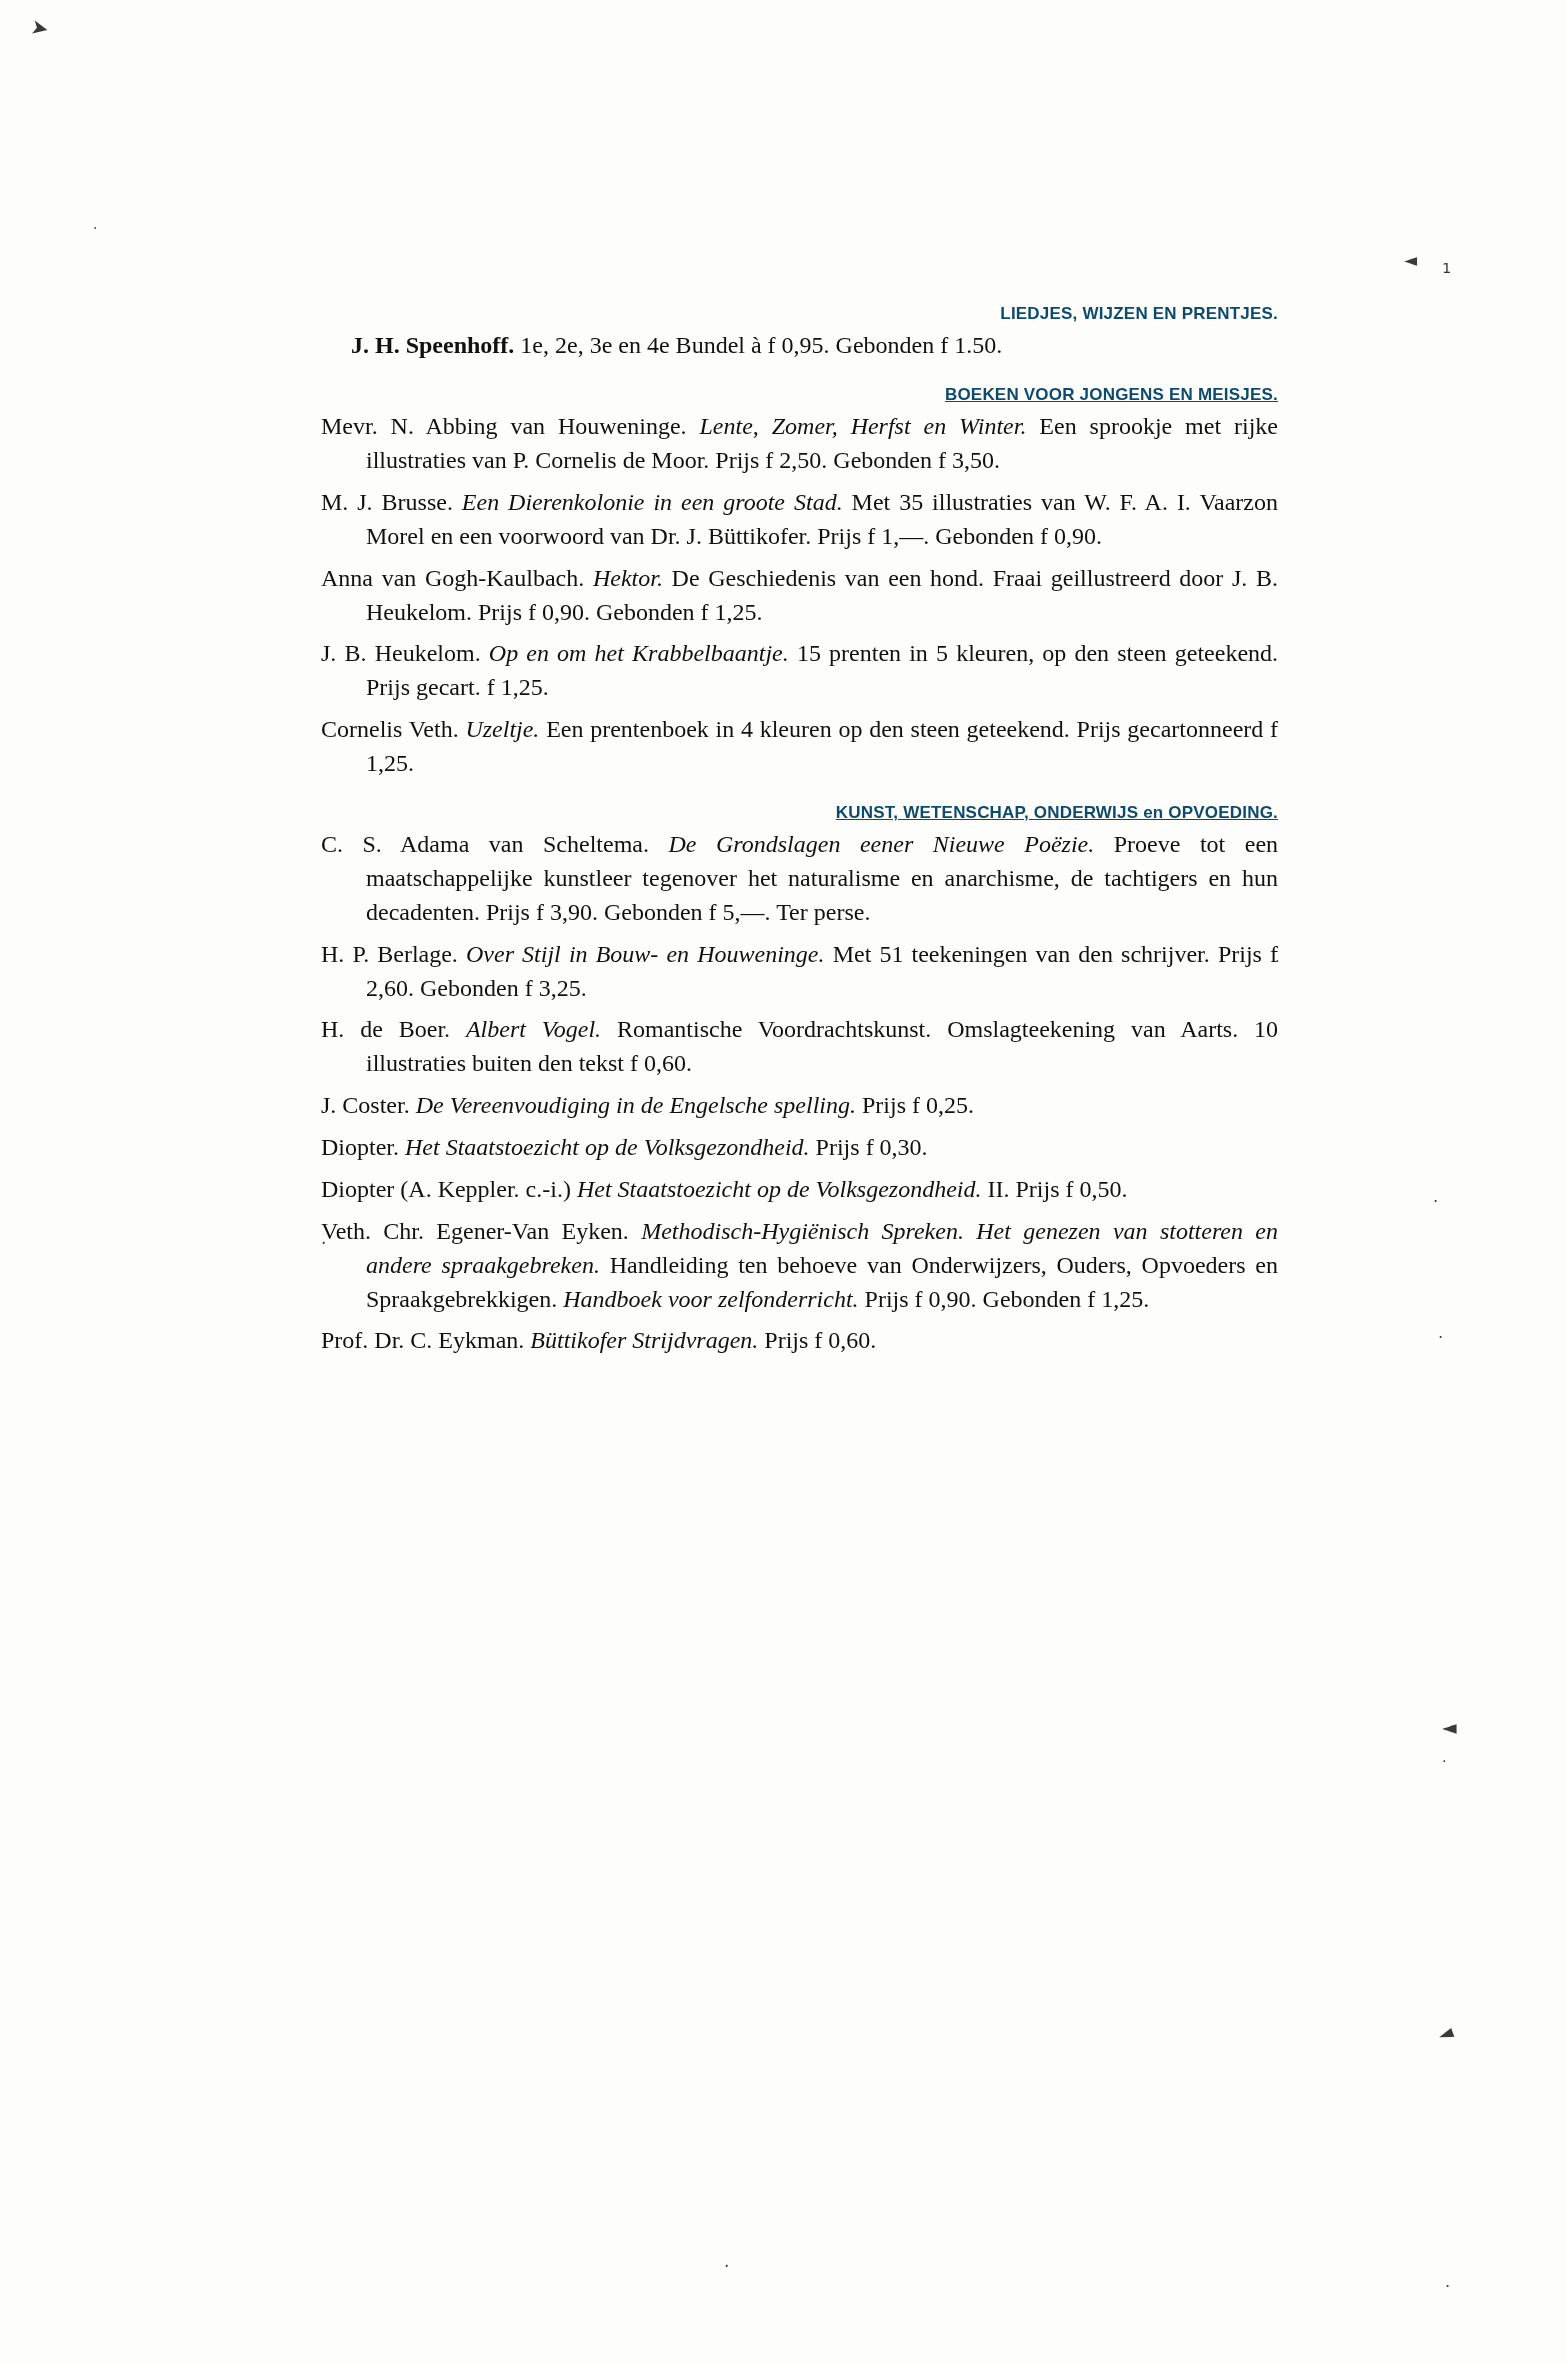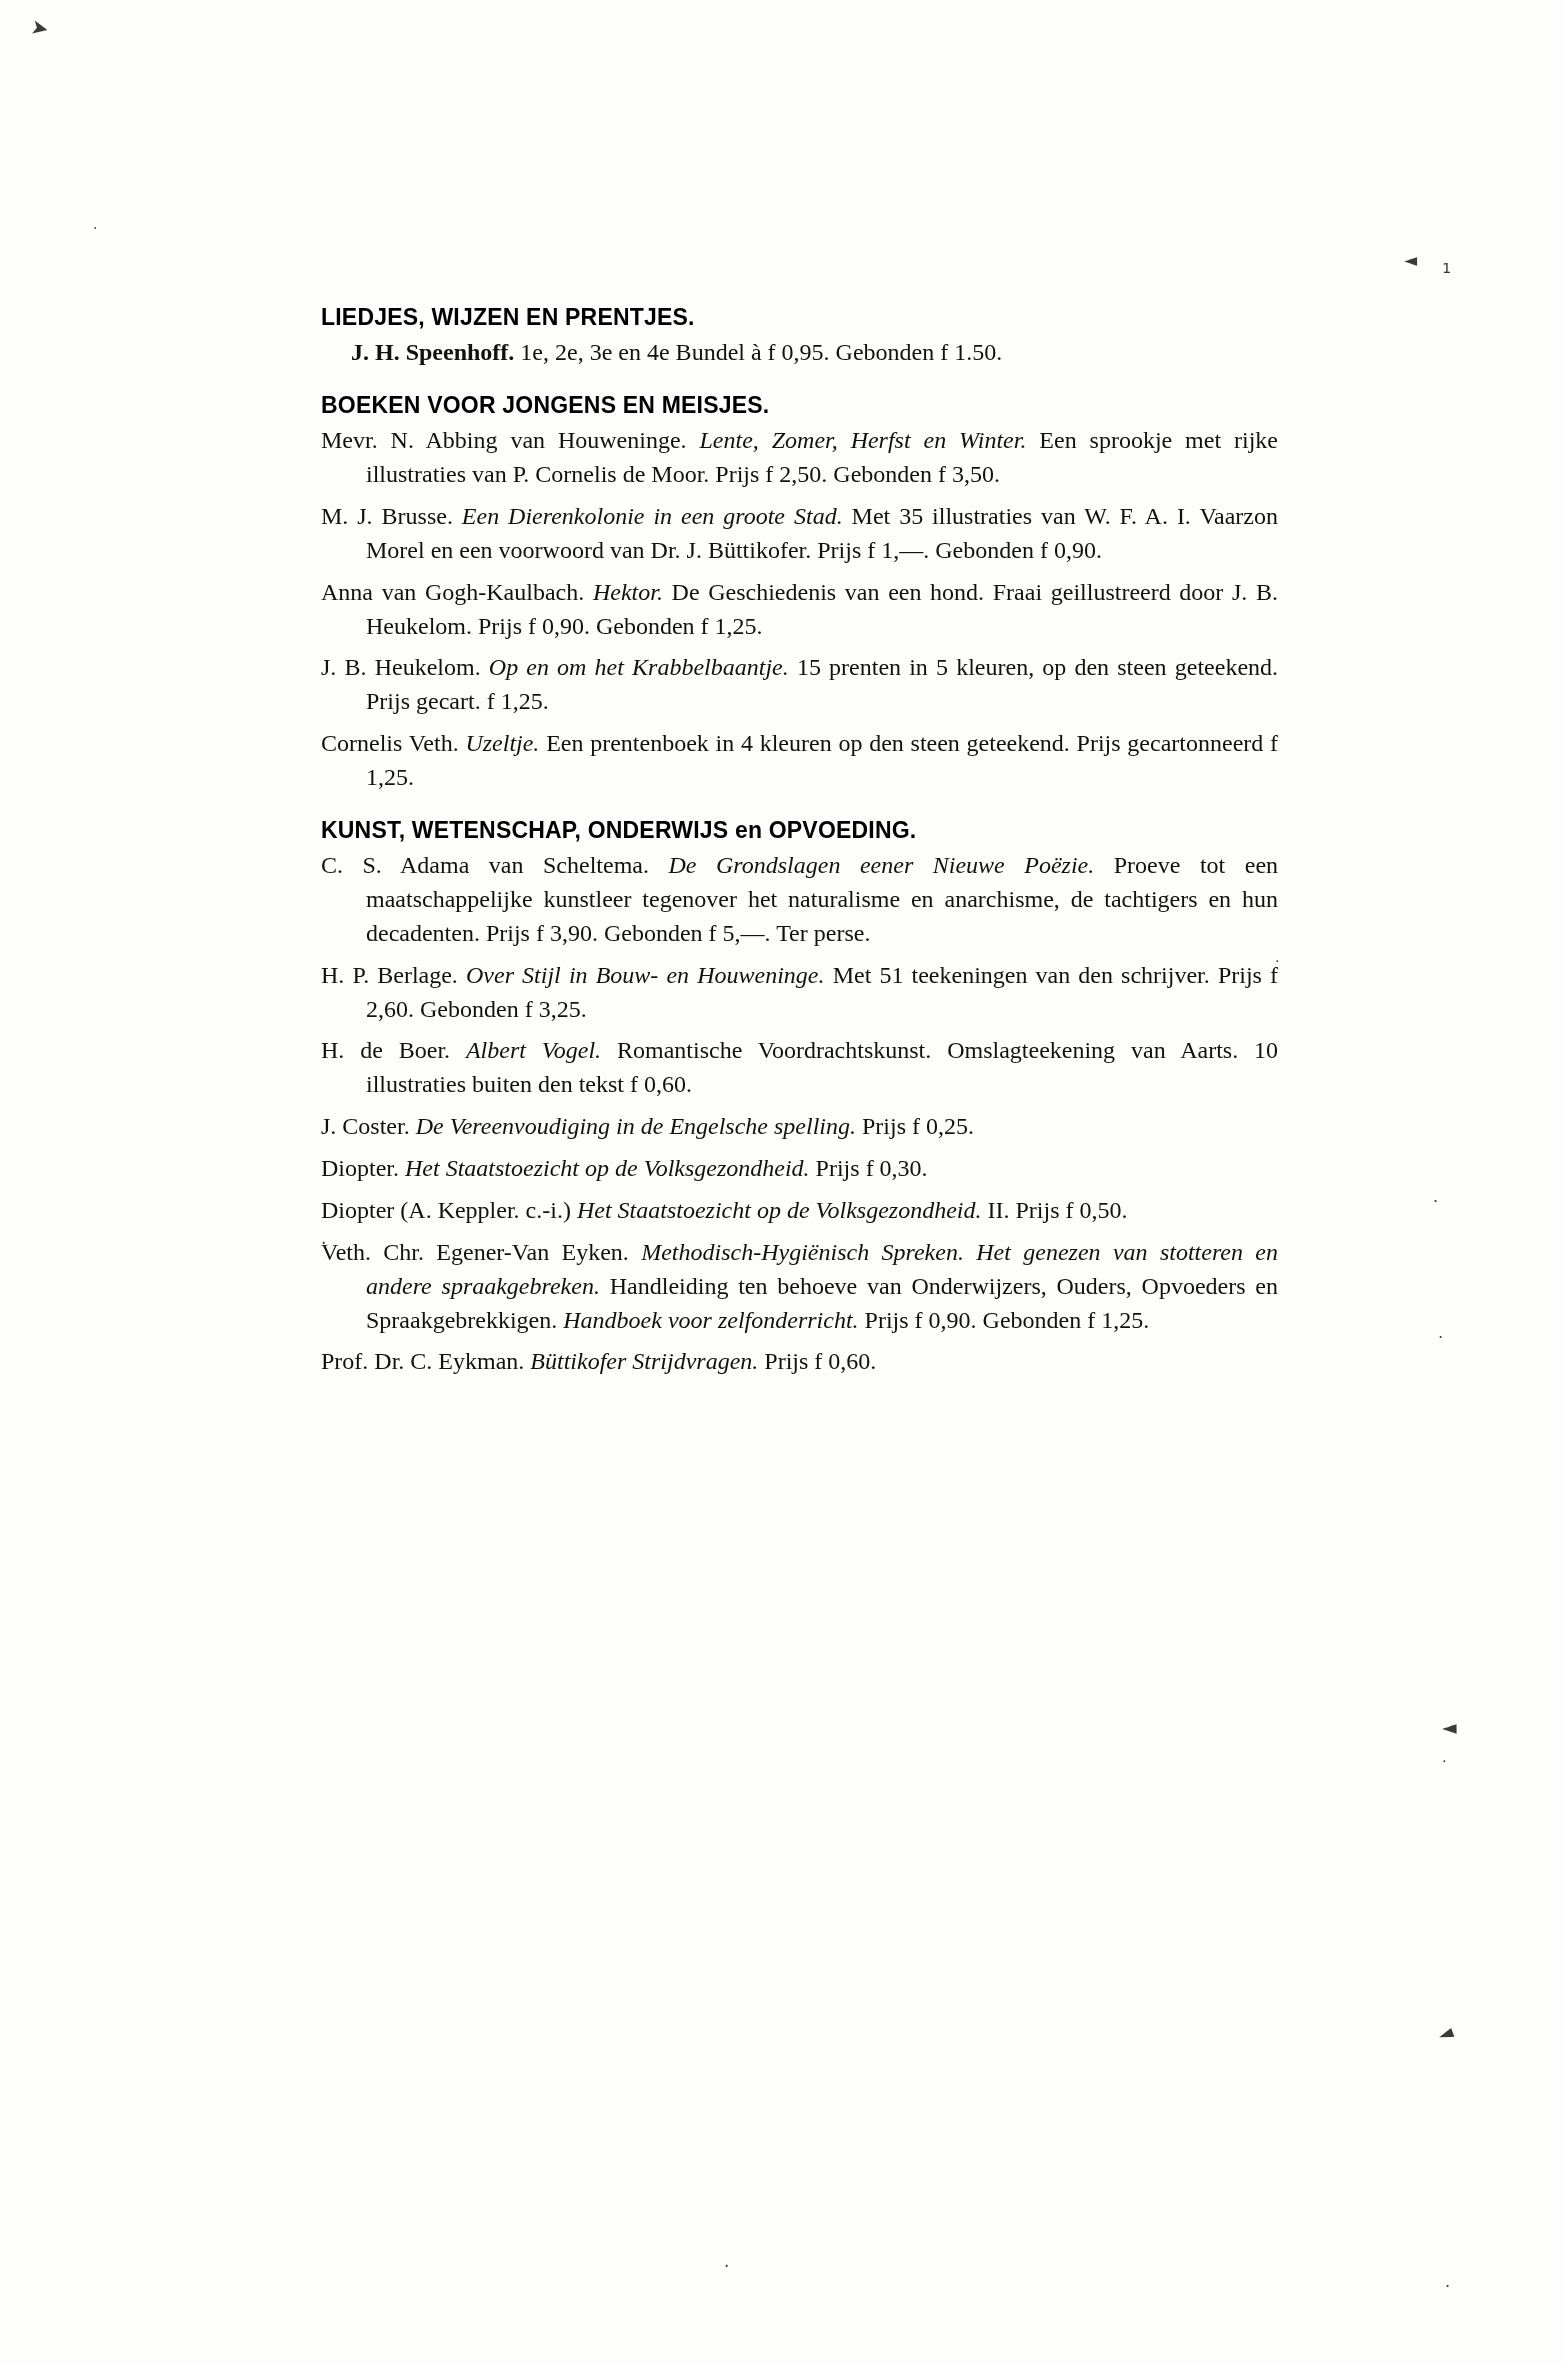--- a/index.html
+++ b/index.html
@@ -24,27 +24,29 @@
   }
   .content {
     position: absolute;
     left: 321px;
     top: 304px;
     width: 957px;
   }
   .section-head {
     font-family: "Liberation Sans", sans-serif;
     font-weight: bold;
-    font-size: 23px;
+    font-size: 17px;
     letter-spacing: 0.2px;
     margin: 0 0 4.3px 0;
-    color: #000000;
+    color: #0c4a6e;
+    text-align: right;
   }
   .section-head.spaced-top {
     margin-top: 22.4px;
+    text-decoration: underline;
   }
   .entry {
     font-size: 24px;
     line-height: 34px;
     margin: 0 0 7.8px 0;
     text-align: justify;
     text-indent: 0;
     padding-left: 45px;
   }
   .entry .hang {

